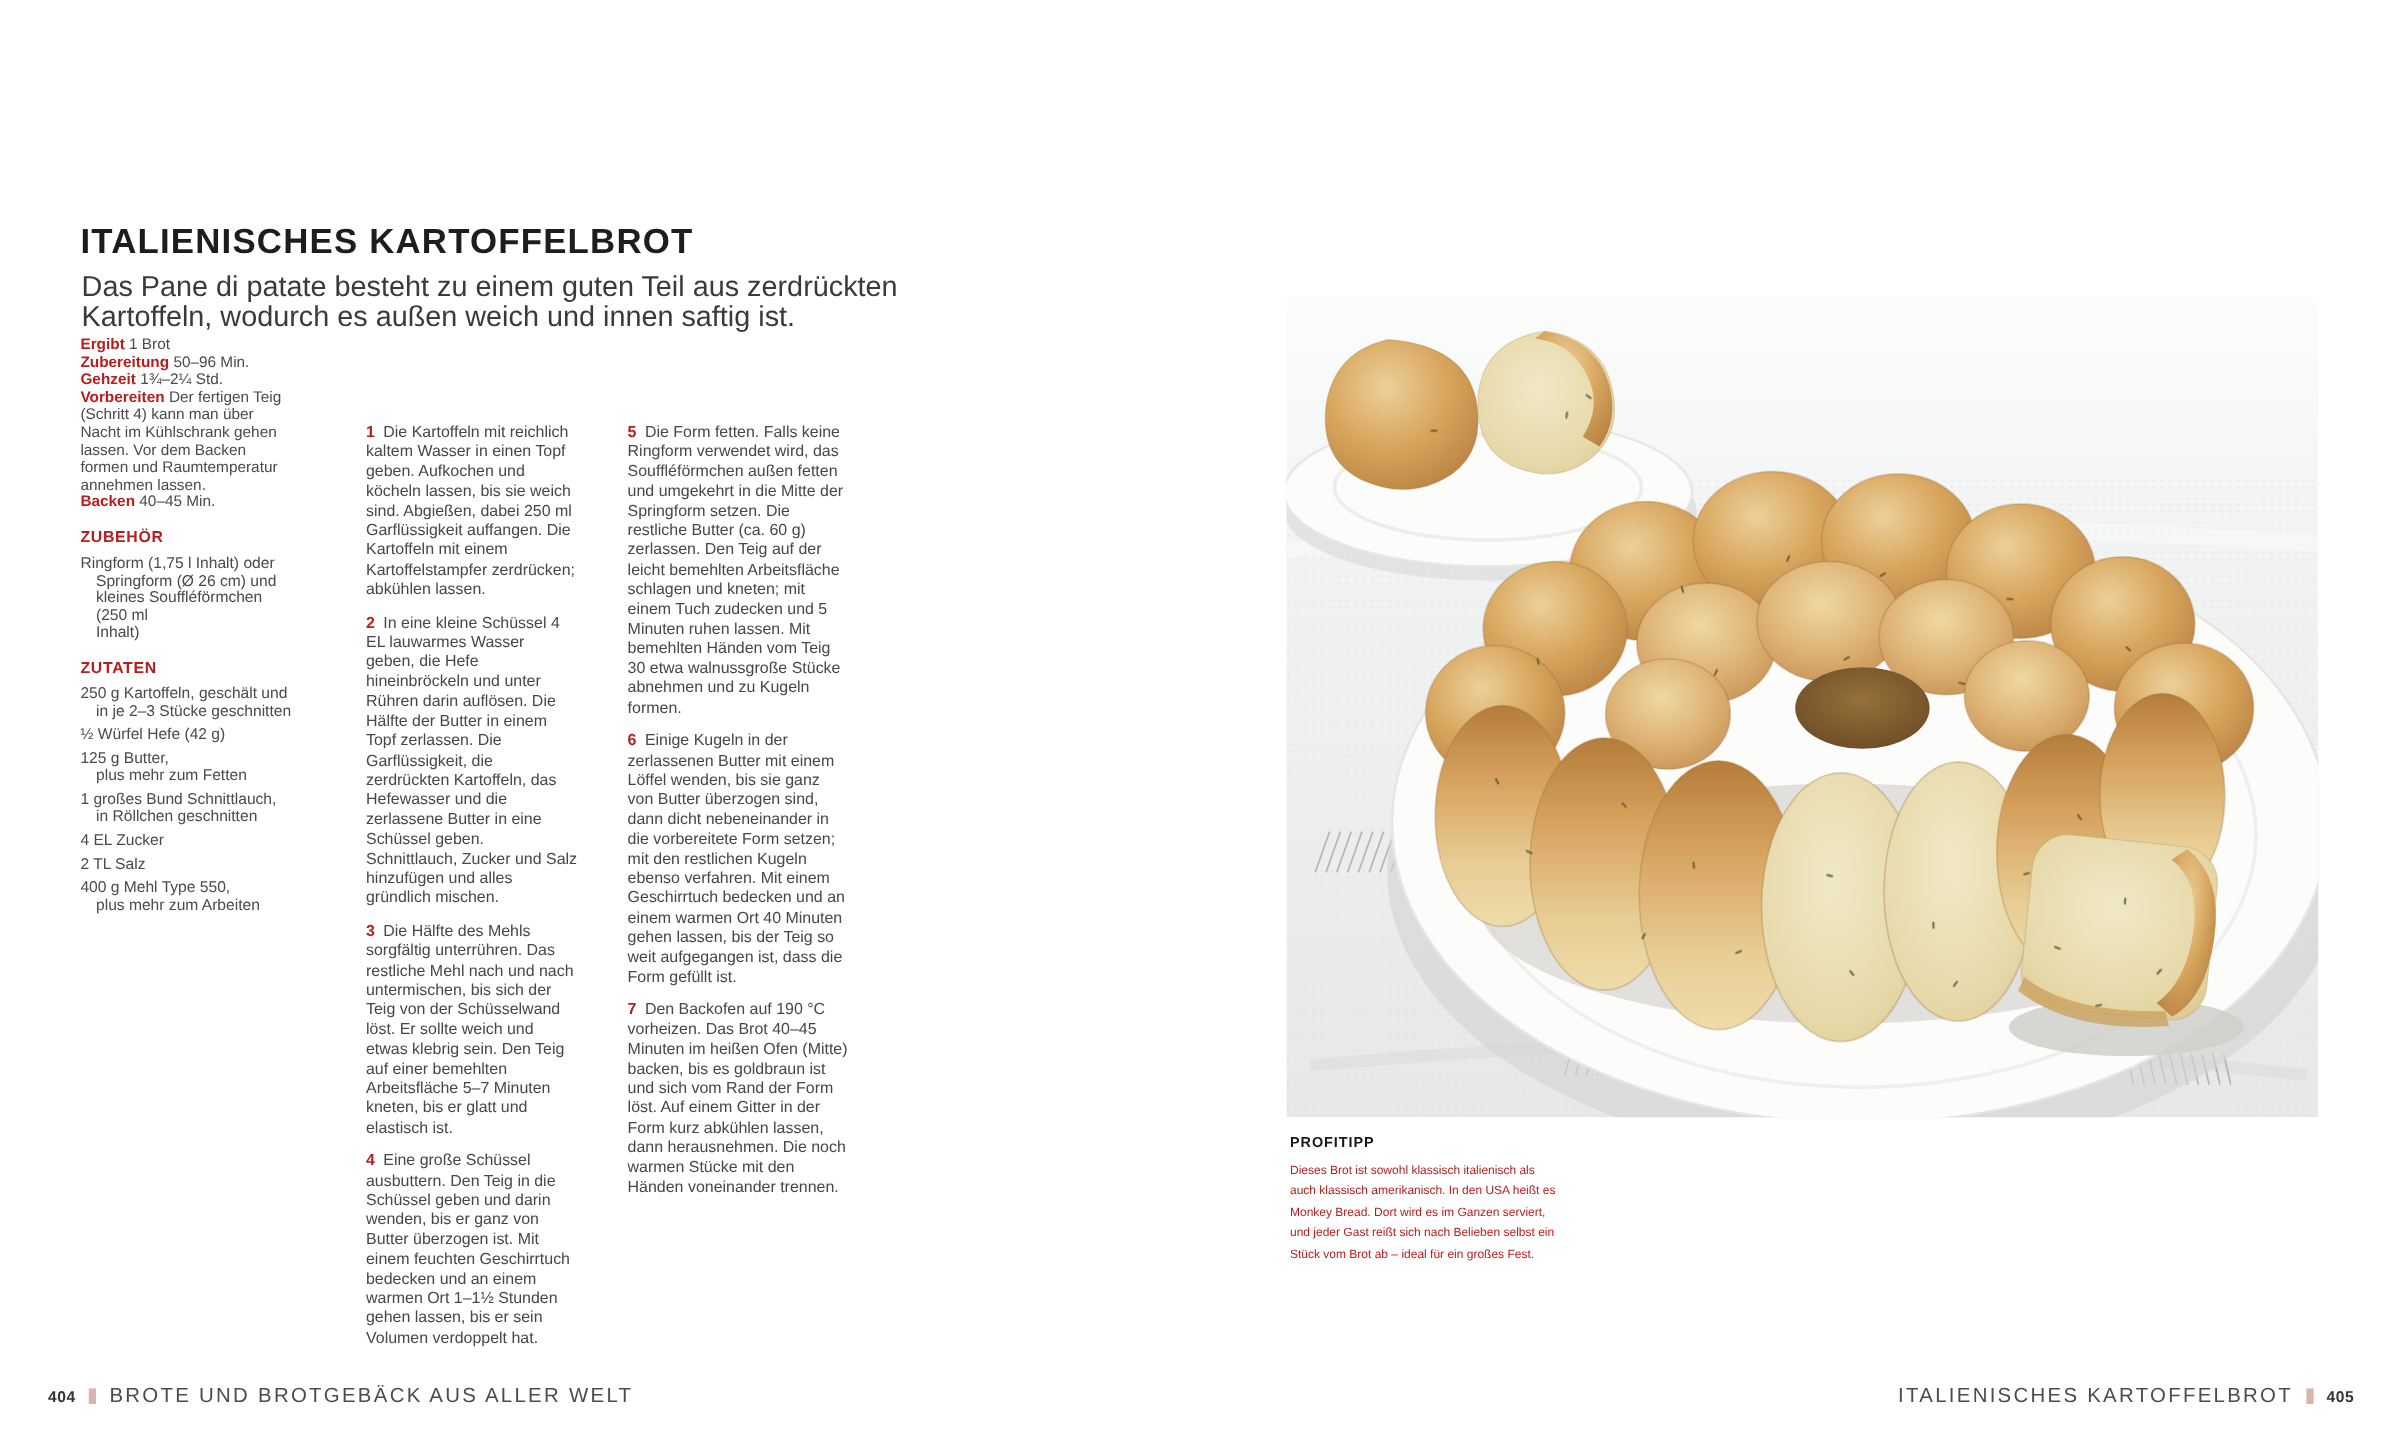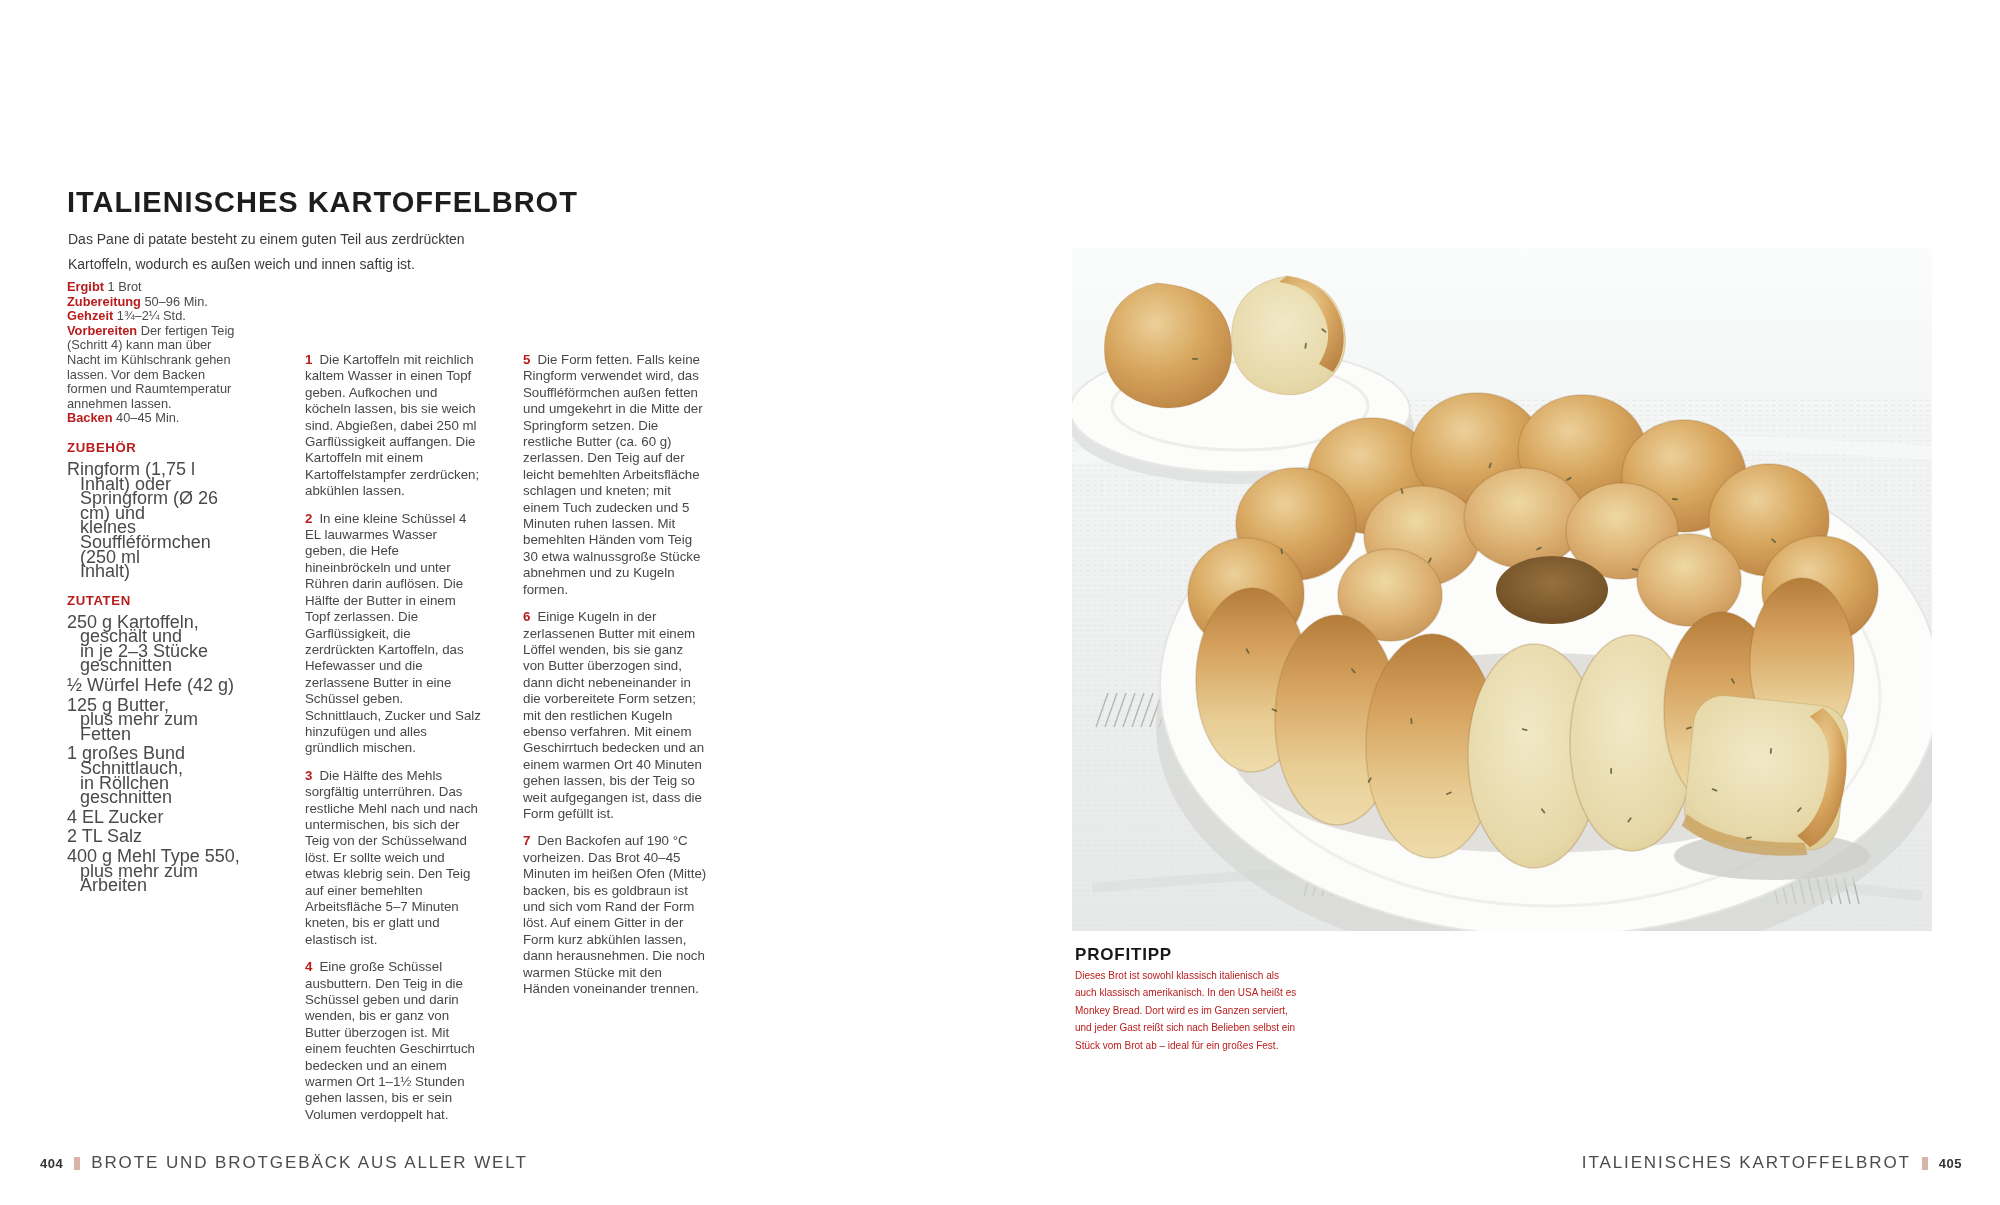--- a/index.html
+++ b/index.html
@@ -1,37 +1,37 @@
 <!DOCTYPE html>
 <html><head>
 <meta charset="utf-8">
 <style>
   * { margin:0; padding:0; box-sizing:border-box; }
   html,body { width:2000px; height:1205px; background:#ffffff; font-family:"Liberation Sans", sans-serif; color:#3f3f3f; overflow:hidden; }
   .page { position:absolute; inset:0;text-decoration:underline; }
 
   .title { position:absolute; left:67px; top:186px; font-size:29px; font-weight:700; letter-spacing:1px; color:#1d1d1d; white-space:nowrap; }
-  .intro { position:absolute; left:68px; top:227px; font-size:14px; line-height:25px; color:#3a3a3a; white-space:pre-line; }
+  .intro { position:absolute; left:68px; top:227px; font-size:24px; line-height:25px; color:#3a3a3a; white-space:pre-line; }
 
   .col { position:absolute; font-size:13px; }
   .col1 { left:67px; top:280px; width:176px; }
   .col2 { left:305px; top:352px; width:176px; }
   .col3 { left:523px; top:352px; width:184px; }
 
   .info p { font-size:12.8px; line-height:14.6px; color:#4a4a4a; }
   .info b, .sec-h, .stepnum { color:#b91c1c; }
   .sec-h { display:block; margin-top:14px; margin-bottom:7px; font-size:13.2px; font-weight:700; letter-spacing:0.6px; }
-  .hang { font-size:18px; line-height:14.6px; color:#4a4a4a; padding-left:13px; text-indent:-13px; white-space:pre-line; margin-bottom:5px; }
+  .hang { font-size:13px; line-height:14.6px; color:#4a4a4a; padding-left:13px; text-indent:-13px; white-space:pre-line; margin-bottom:5px; }
   .step { font-size:13.3px; line-height:16.4px; color:#474747; margin-bottom:11px; }
   .stepnum { font-weight:700; margin-right:7px; }
 
   .photo { position:absolute; left:1072px; top:248px; width:860px; height:683px; }
   .photo svg { display:block; width:100%; height:100%; }
 
-  .tip-h { position:absolute; left:1075px; top:945px; font-size:17px; font-weight:700; letter-spacing:0.8px; color:#181818; }
+  .tip-h { position:absolute; left:1075px; top:945px; font-size:12px; font-weight:700; letter-spacing:0.8px; color:#181818; }
   .tip-t { position:absolute; left:1075px; top:967px; font-size:10px; line-height:17.4px; color:#b91c1c; white-space:pre-line; }
 
   .footer { position:absolute; top:1153px; display:flex; align-items:center; gap:11px; font-size:12px; }
   .footer.fl { left:40px; }
   .footer.fr { right:38px; }
   .pgnum { font-weight:700; font-size:13px; color:#333333; letter-spacing:0.5px; }
   .sep { width:6px; height:13px; background:#d8b4ab; }
   .foot-label { letter-spacing:1.9px; color:#4c4c4c; font-size:17px; }
 </style>
 </head>

